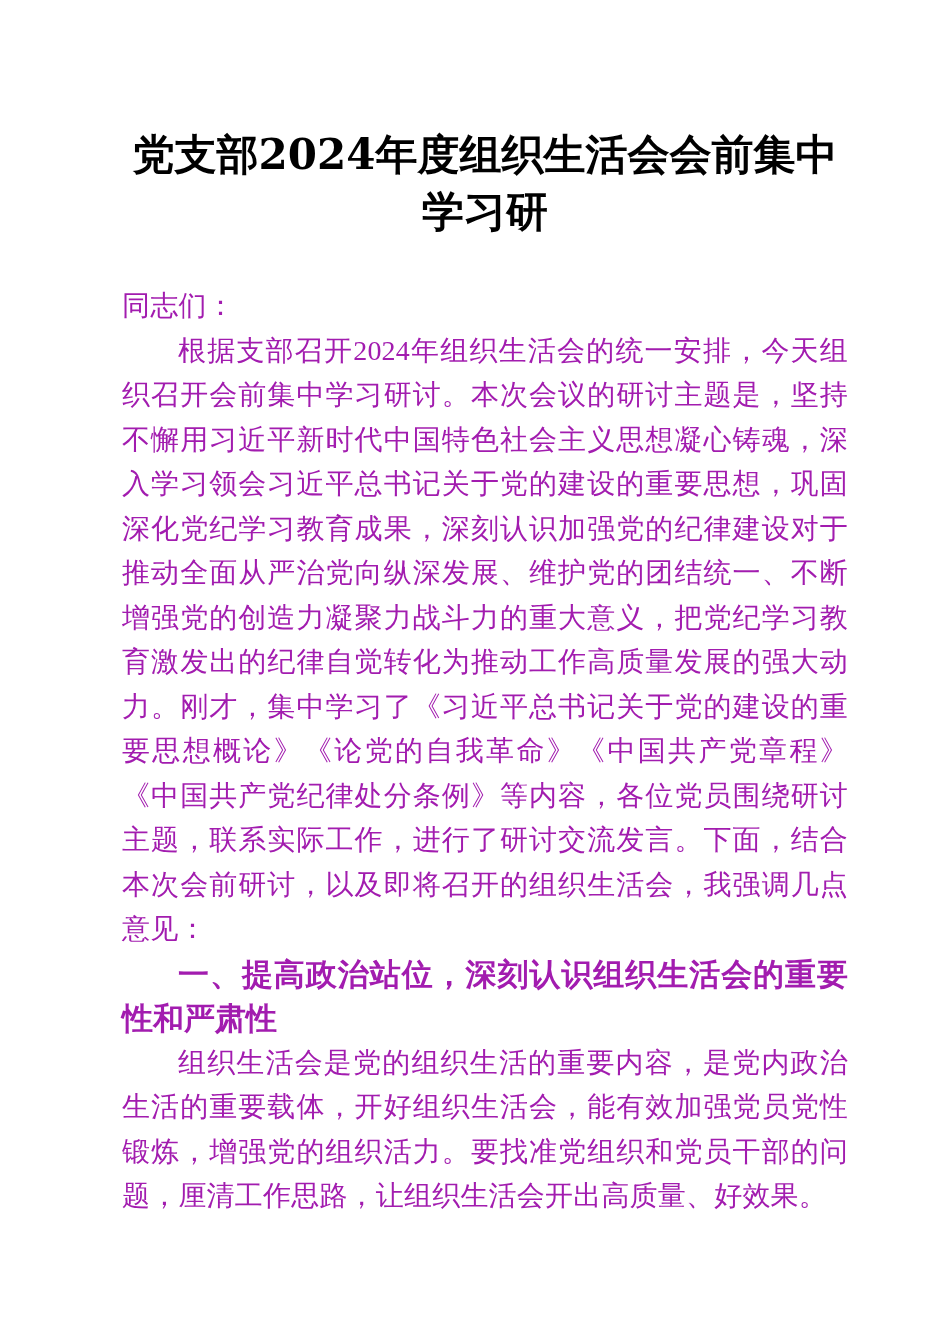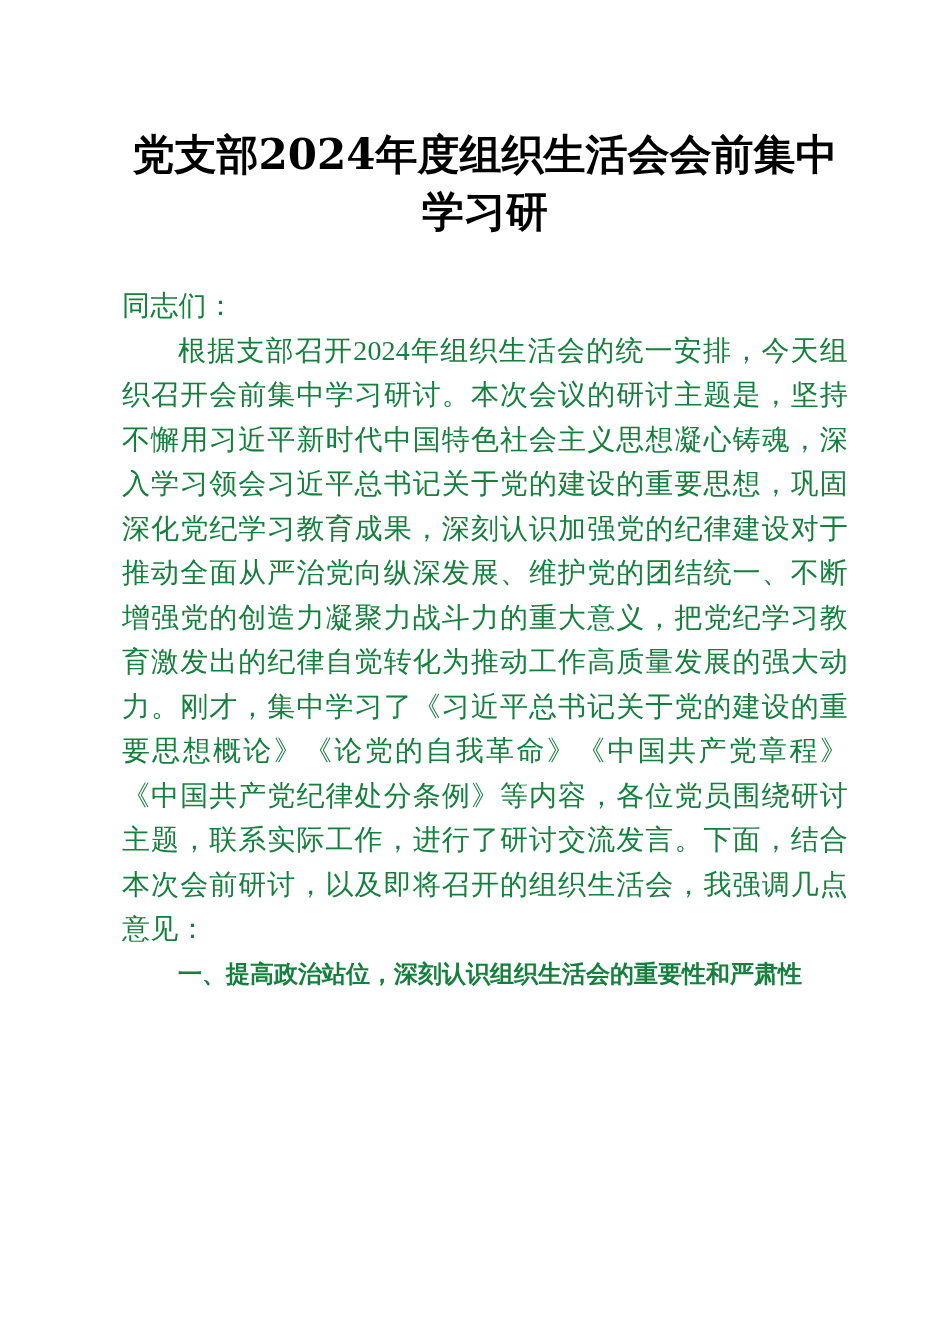--- a/index.html
+++ b/index.html
@@ -56,38 +56,38 @@
   }
 
   p.para {
     margin: 0;
     padding: 0;
     font-family: "DejaVu Serif", "Liberation Serif", serif;
     font-size: 28px;
     line-height: 44.5px;
     text-align: justify;
     text-justify: inter-ideograph;
-    color: #15803d;
+    color: #a21caf;
     word-break: break-all;
     letter-spacing: 0.2px;
   }
 
   p.salutation {
     text-indent: 0;
   }
 
   p.indent2 {
     text-indent: 56px;
     font-family: Liberation Serif, serif;
   }
 
   p.section-heading {
     font-family: "DejaVu Sans", "Liberation Sans", sans-serif;
     font-weight: bold;
-    font-size: 24px;
+    font-size: 31px;
     line-height: 44.5px;
     text-indent: 56px;
     letter-spacing: 0px;
   }
 </style>
 </head>
 <body>
 
 <div class="page">
   <div class="content">
@@ -95,16 +95,17 @@
     <h1 class="doc-title"><span>党支部2024年度组织生活会会前集中学习研</span><br></h1>
 
     <div class="body-block">
 
       <p class="para salutation">同志们：</p>
 
       <p class="para indent2">根据支部召开2024年组织生活会的统一安排，今天组织召开会前集中学习研讨。本次会议的研讨主题是，坚持不懈用习近平新时代中国特色社会主义思想凝心铸魂，深入学习领会习近平总书记关于党的建设的重要思想，巩固深化党纪学习教育成果，深刻认识加强党的纪律建设对于推动全面从严治党向纵深发展、维护党的团结统一、不断增强党的创造力凝聚力战斗力的重大意义，把党纪学习教育激发出的纪律自觉转化为推动工作高质量发展的强大动力。刚才，集中学习了《习近平总书记关于党的建设的重要思想概论》《论党的自我革命》《中国共产党章程》《中国共产党纪律处分条例》等内容，各位党员围绕研讨主题，联系实际工作，进行了研讨交流发言。下面，结合本次会前研讨，以及即将召开的组织生活会，我强调几点意见：</p>
 
       <p class="para section-heading">一、提高政治站位，深刻认识组织生活会的重要性和严肃性</p>
 
+      <p class="para indent2">组织生活会是党的组织生活的重要内容，是党内政治生活的重要载体，开好组织生活会，能有效加强党员党性锻炼，增强党的组织活力。要找准党组织和党员干部的问题，厘清工作思路，让组织生活会开出高质量、好效果。</p>
 
     </div>
   </div>
 </div>
 
 </body></html>

